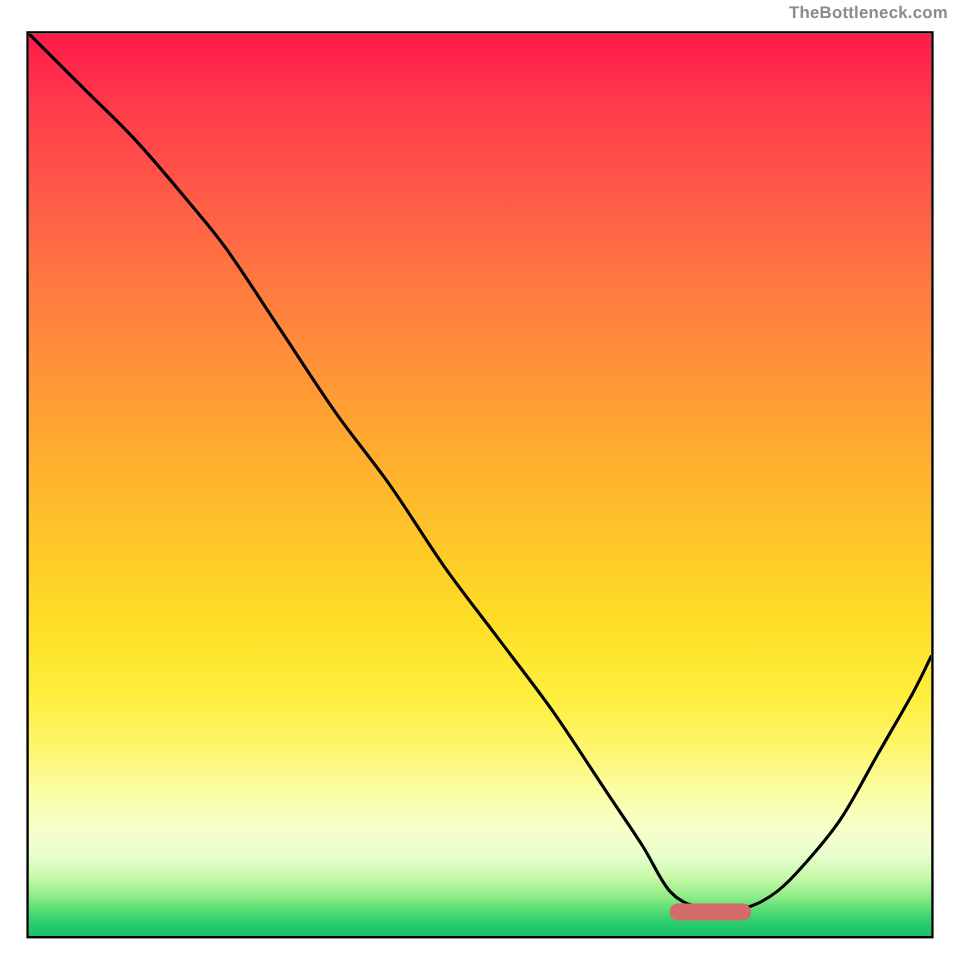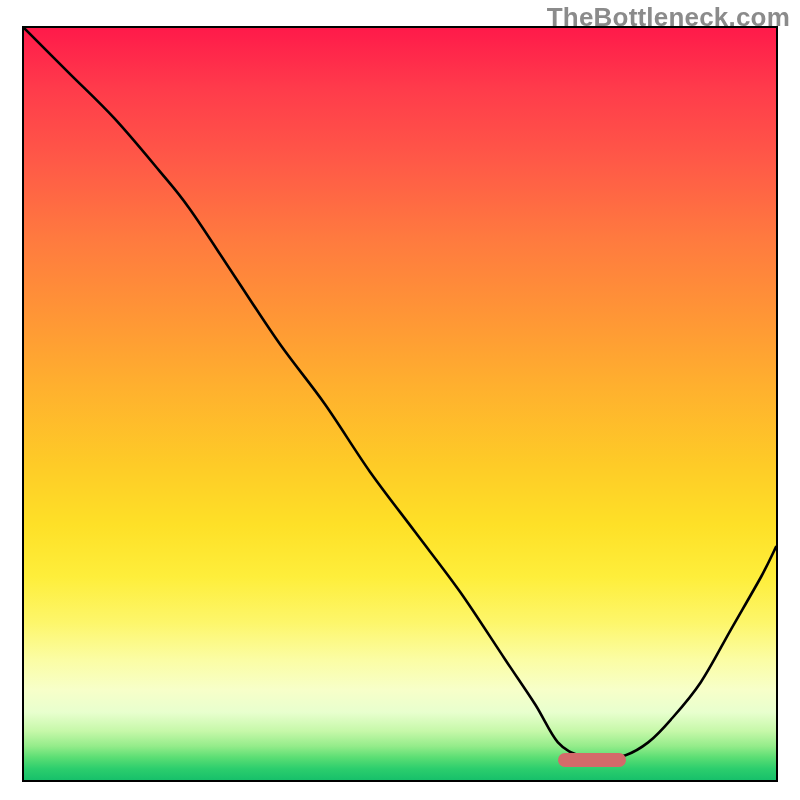--- a/index.html
+++ b/index.html
@@ -14,21 +14,21 @@
   .stage {
     position: relative;
     width: 800px;
     height: 800px;
   }
   .watermark {
     position: absolute;
     top: 2px;
     right: 10px;
     color: #8b8b8b;
-    font-size: 26px;
+    font-size: 14px;
     font-weight: 600;
     letter-spacing: 0.2px;
     z-index: 10;
   }
   .plot-box {
     position: absolute;
     left: 22px;
     top: 26px;
     width: 756px;
     height: 756px;

